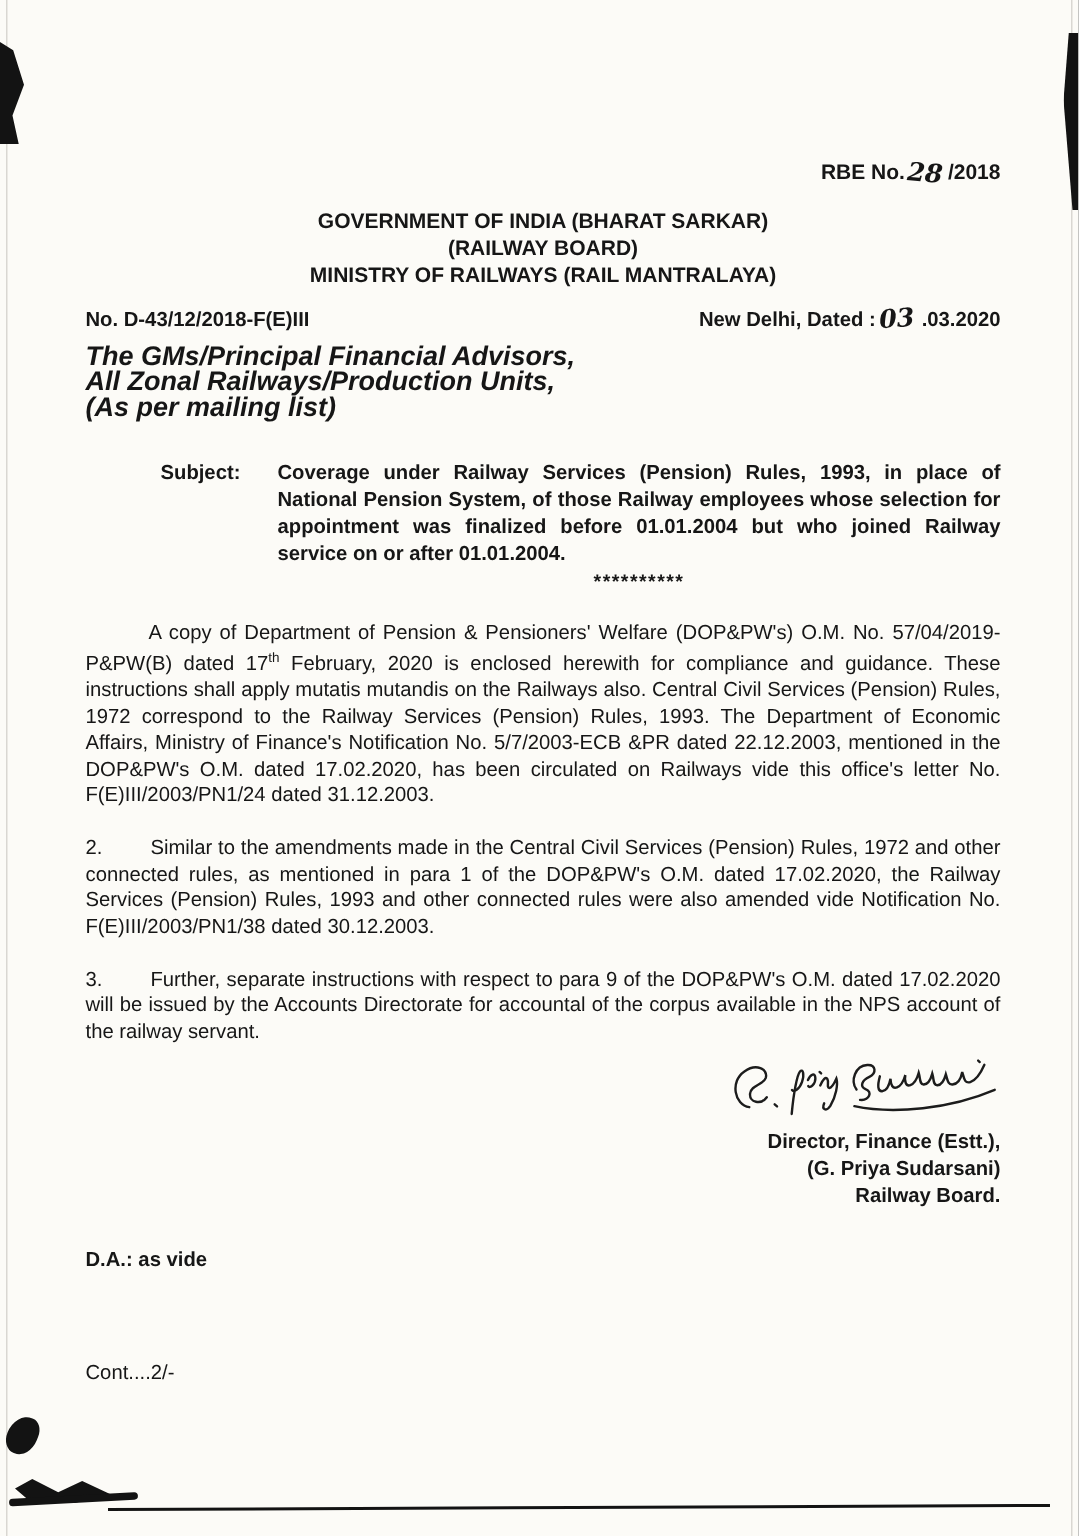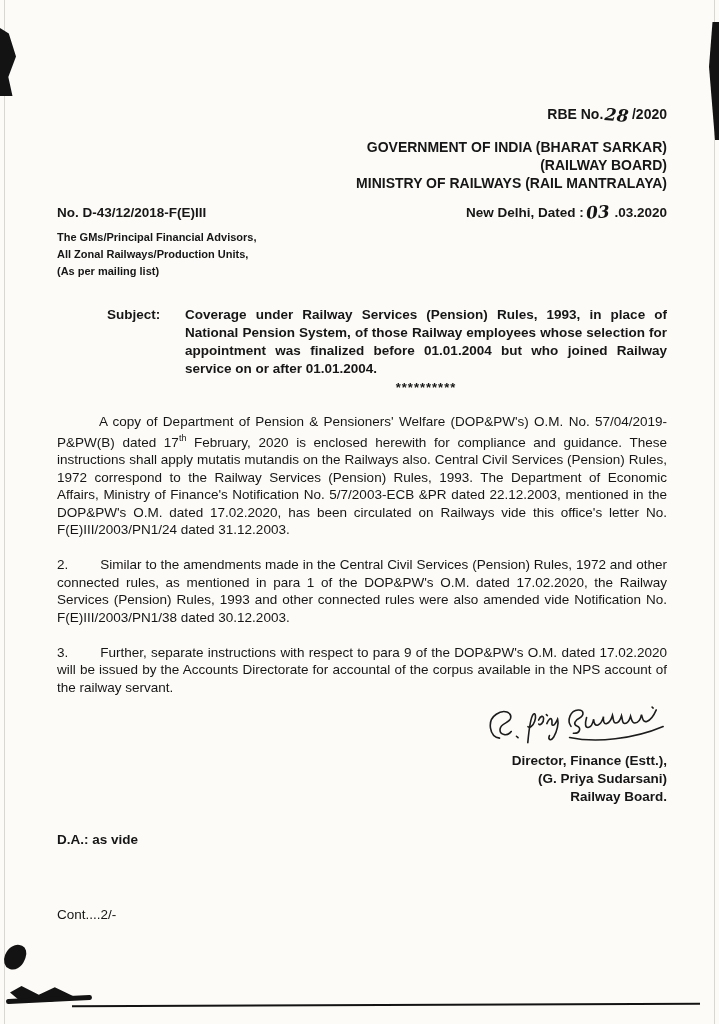--- a/index.html
+++ b/index.html
@@ -11,25 +11,25 @@
   .content{position:absolute;left:57px;top:0;width:610px;}
 
   .rbe-line{margin-top:106px;text-align:right;font-weight:bold;font-size:14px;}
   .hand{
     display:inline-block;font-family:"DejaVu Serif",serif;font-style:italic;
     font-weight:600;font-size:17px;transform:rotate(5deg) translateY(2px);
     margin:0 3px 0 2px;line-height:10px;
   }
   .hand.date{transform:rotate(-4deg) translateY(1px);margin-right:5px;}
 
-  .org-block{margin-top:16px;text-align:right;font-weight:bold;font-size:14px;line-height:18px;}
+  .org-block{margin-top:16px;text-align:center;font-weight:bold;font-size:14px;line-height:18px;}
 
   .ref-row{margin-top:13px;display:flex;justify-content:space-between;font-weight:bold;font-size:13.5px;gap:28px;}
 
-  .addr-block{margin-top:9px;font-weight:bold;font-size:11px;line-height:17px;}
+  .addr-block{margin-top:9px;font-weight:bold;font-size:18px;line-height:17px;font-style:italic;}
 
   .subject-row{margin-top:26px;display:flex;font-weight:bold;font-size:13.5px;line-height:18px;}
   .subject-row .lbl{flex:0 0 78px;margin-left:50px;}
   .subject-row .txt{flex:1;text-align:justify;}
   .stars{text-align:center;font-weight:bold;font-size:13px;letter-spacing:1px;margin-top:1px;}
 
   .para{margin-top:16px;font-size:13.5px;line-height:17.4px;text-align:justify;}
   .para.indent{text-indent:42px;}
   .para.numbered{margin-top:18px;}
   .pnum{margin-right:32px;}
@@ -59,21 +59,21 @@
   .art.b-heavy{left:6px;top:997px;width:86px;height:5px;border-radius:3px;transform:rotate(-3deg);}
 </style>
 </head>
 <body>
 
 <div class="page">
 
   <div class="content">
 
     <div class="rbe-line">
-      <span>RBE No.</span><span class="hand">28</span><span>/2020</span>
+      <span>RBE No.</span><span class="hand">28</span><span>/2018</span>
     </div>
 
     <div class="org-block">
       <div>GOVERNMENT OF INDIA (BHARAT SARKAR)</div>
       <div>(RAILWAY BOARD)</div>
       <div>MINISTRY OF RAILWAYS (RAIL MANTRALAYA)</div>
     </div>
 
     <div class="ref-row">
       <span>No. D-43/12/2018-F(E)III</span>

